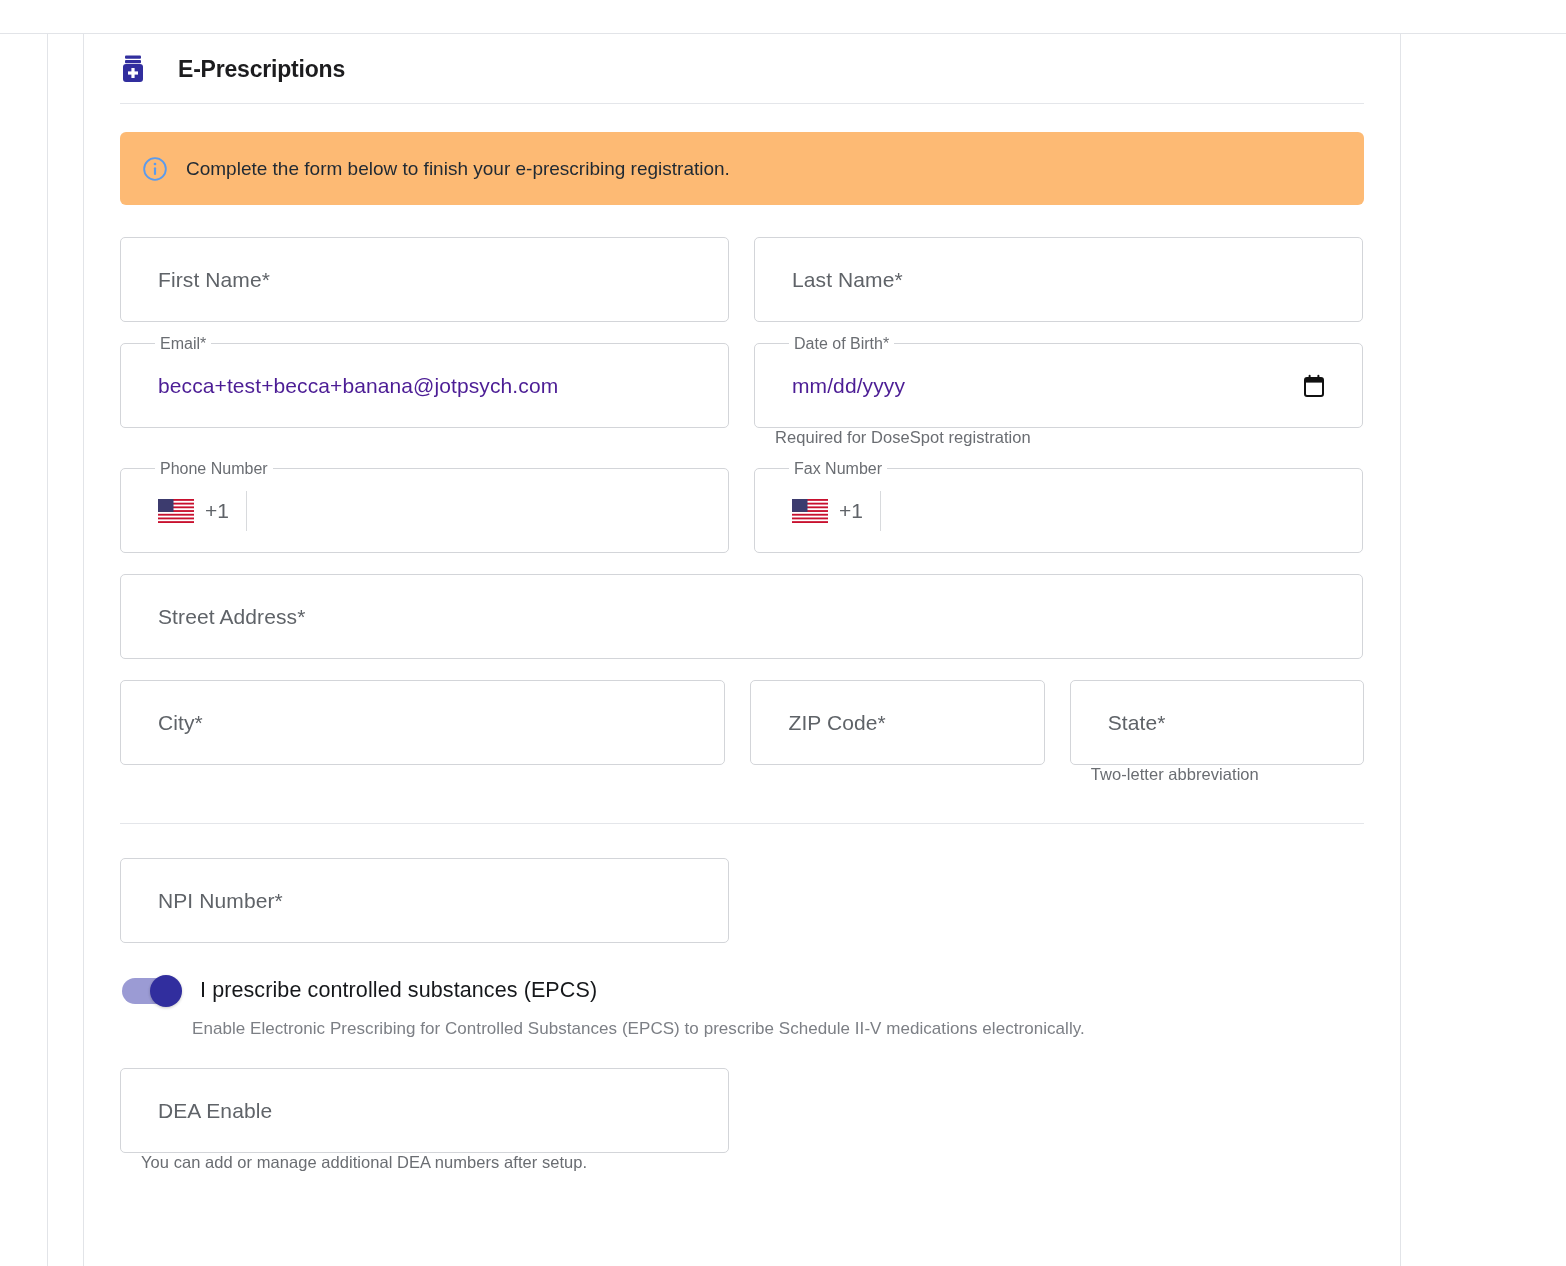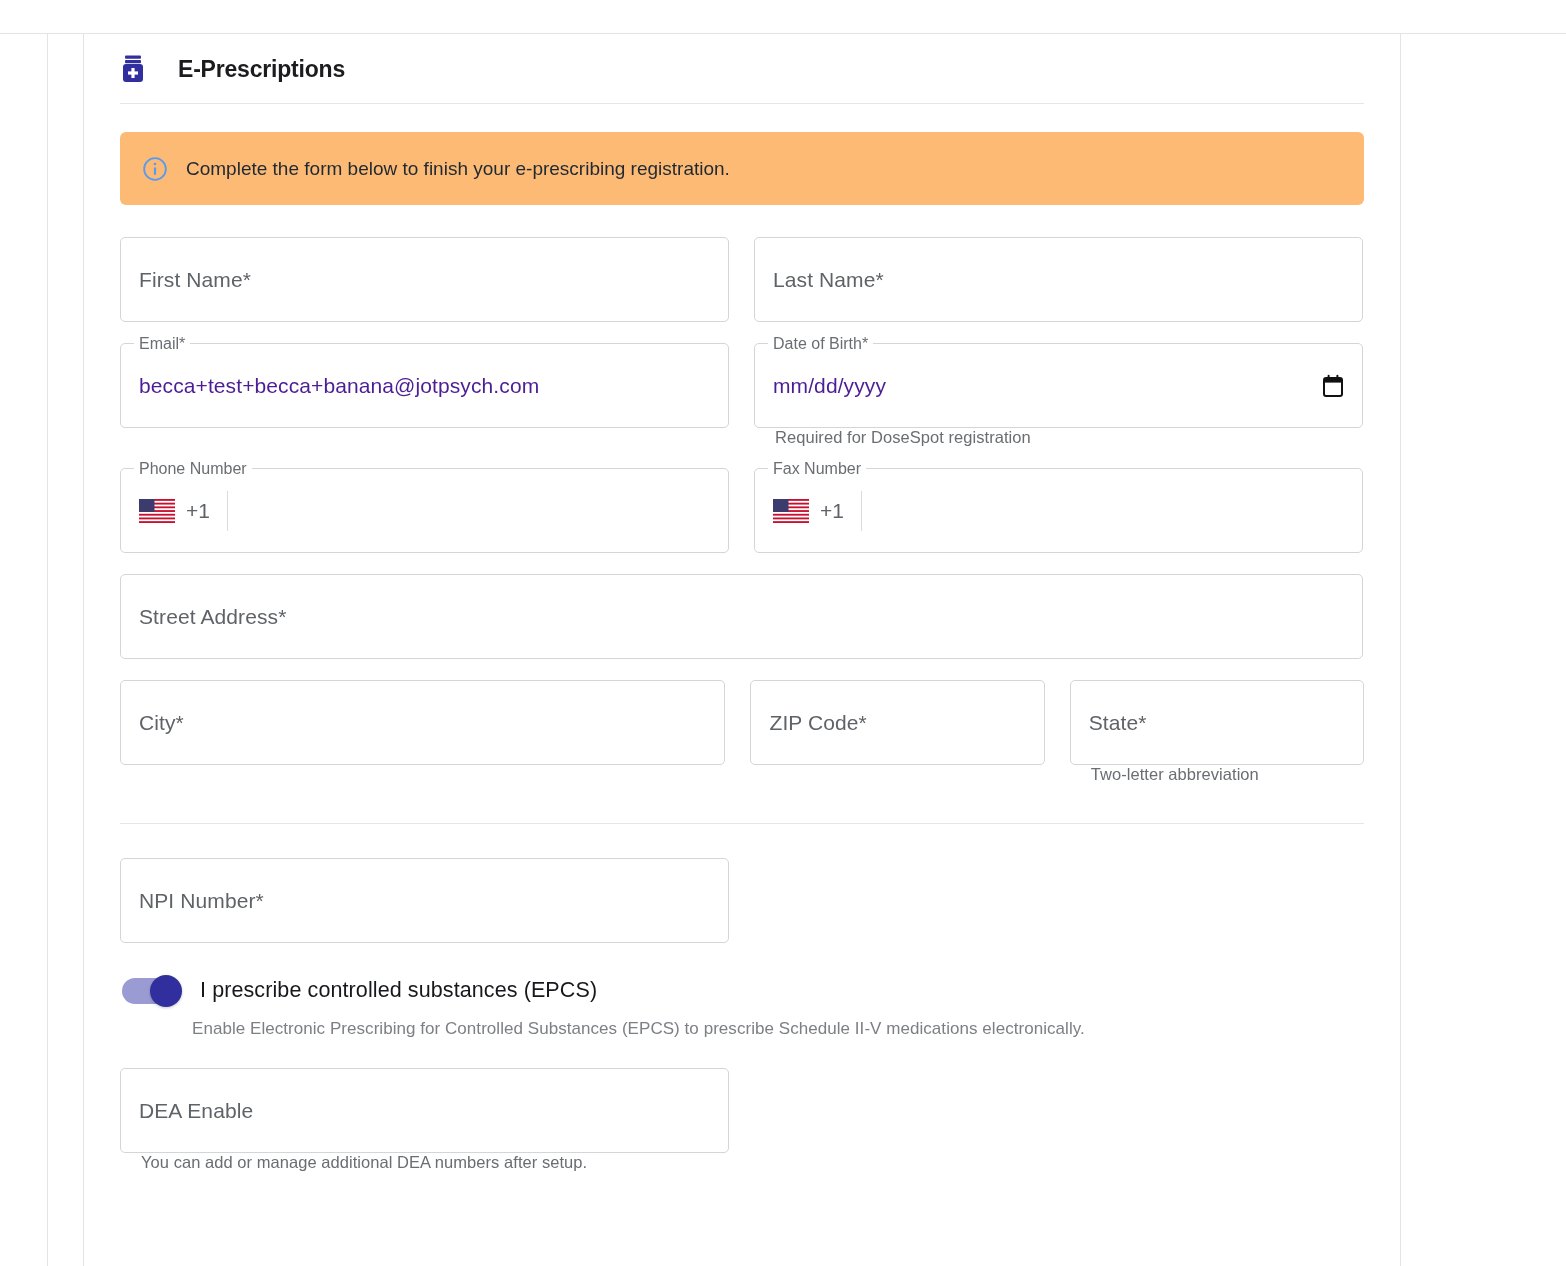--- a/index.html
+++ b/index.html
@@ -104,39 +104,39 @@
 
   
   .field {
     position: relative;
     height: 85px;
     border: 1px solid #d3d5d9;
     border-radius: 5px;
     background: #fff;
     display: flex;
     align-items: center;
-    padding: 0 18px;
+    padding: 0 37px;
   }
   .field.notched { border-top-color: #d3d5d9; }
   .field .placeholder {
     font-size: 21px;
     color: #5f6368;
     letter-spacing: 0.1px;
   }
   .field .placeholder .req { color: #5f6368; }
   .field .value {
     font-size: 21px;
     color: #4c1d95;
     letter-spacing: 0.1px;
   }
   
   .legend {
     position: absolute;
     top: -10px;
-    left: 13px;
+    left: 34px;
     background: #ffffff;
     padding: 0 5px;
     font-size: 16px;
     color: #6a6d72;
     line-height: 20px;
     white-space: nowrap;
   }
   .helper {
     font-size: 16.5px;
     color: #6a6d72;

